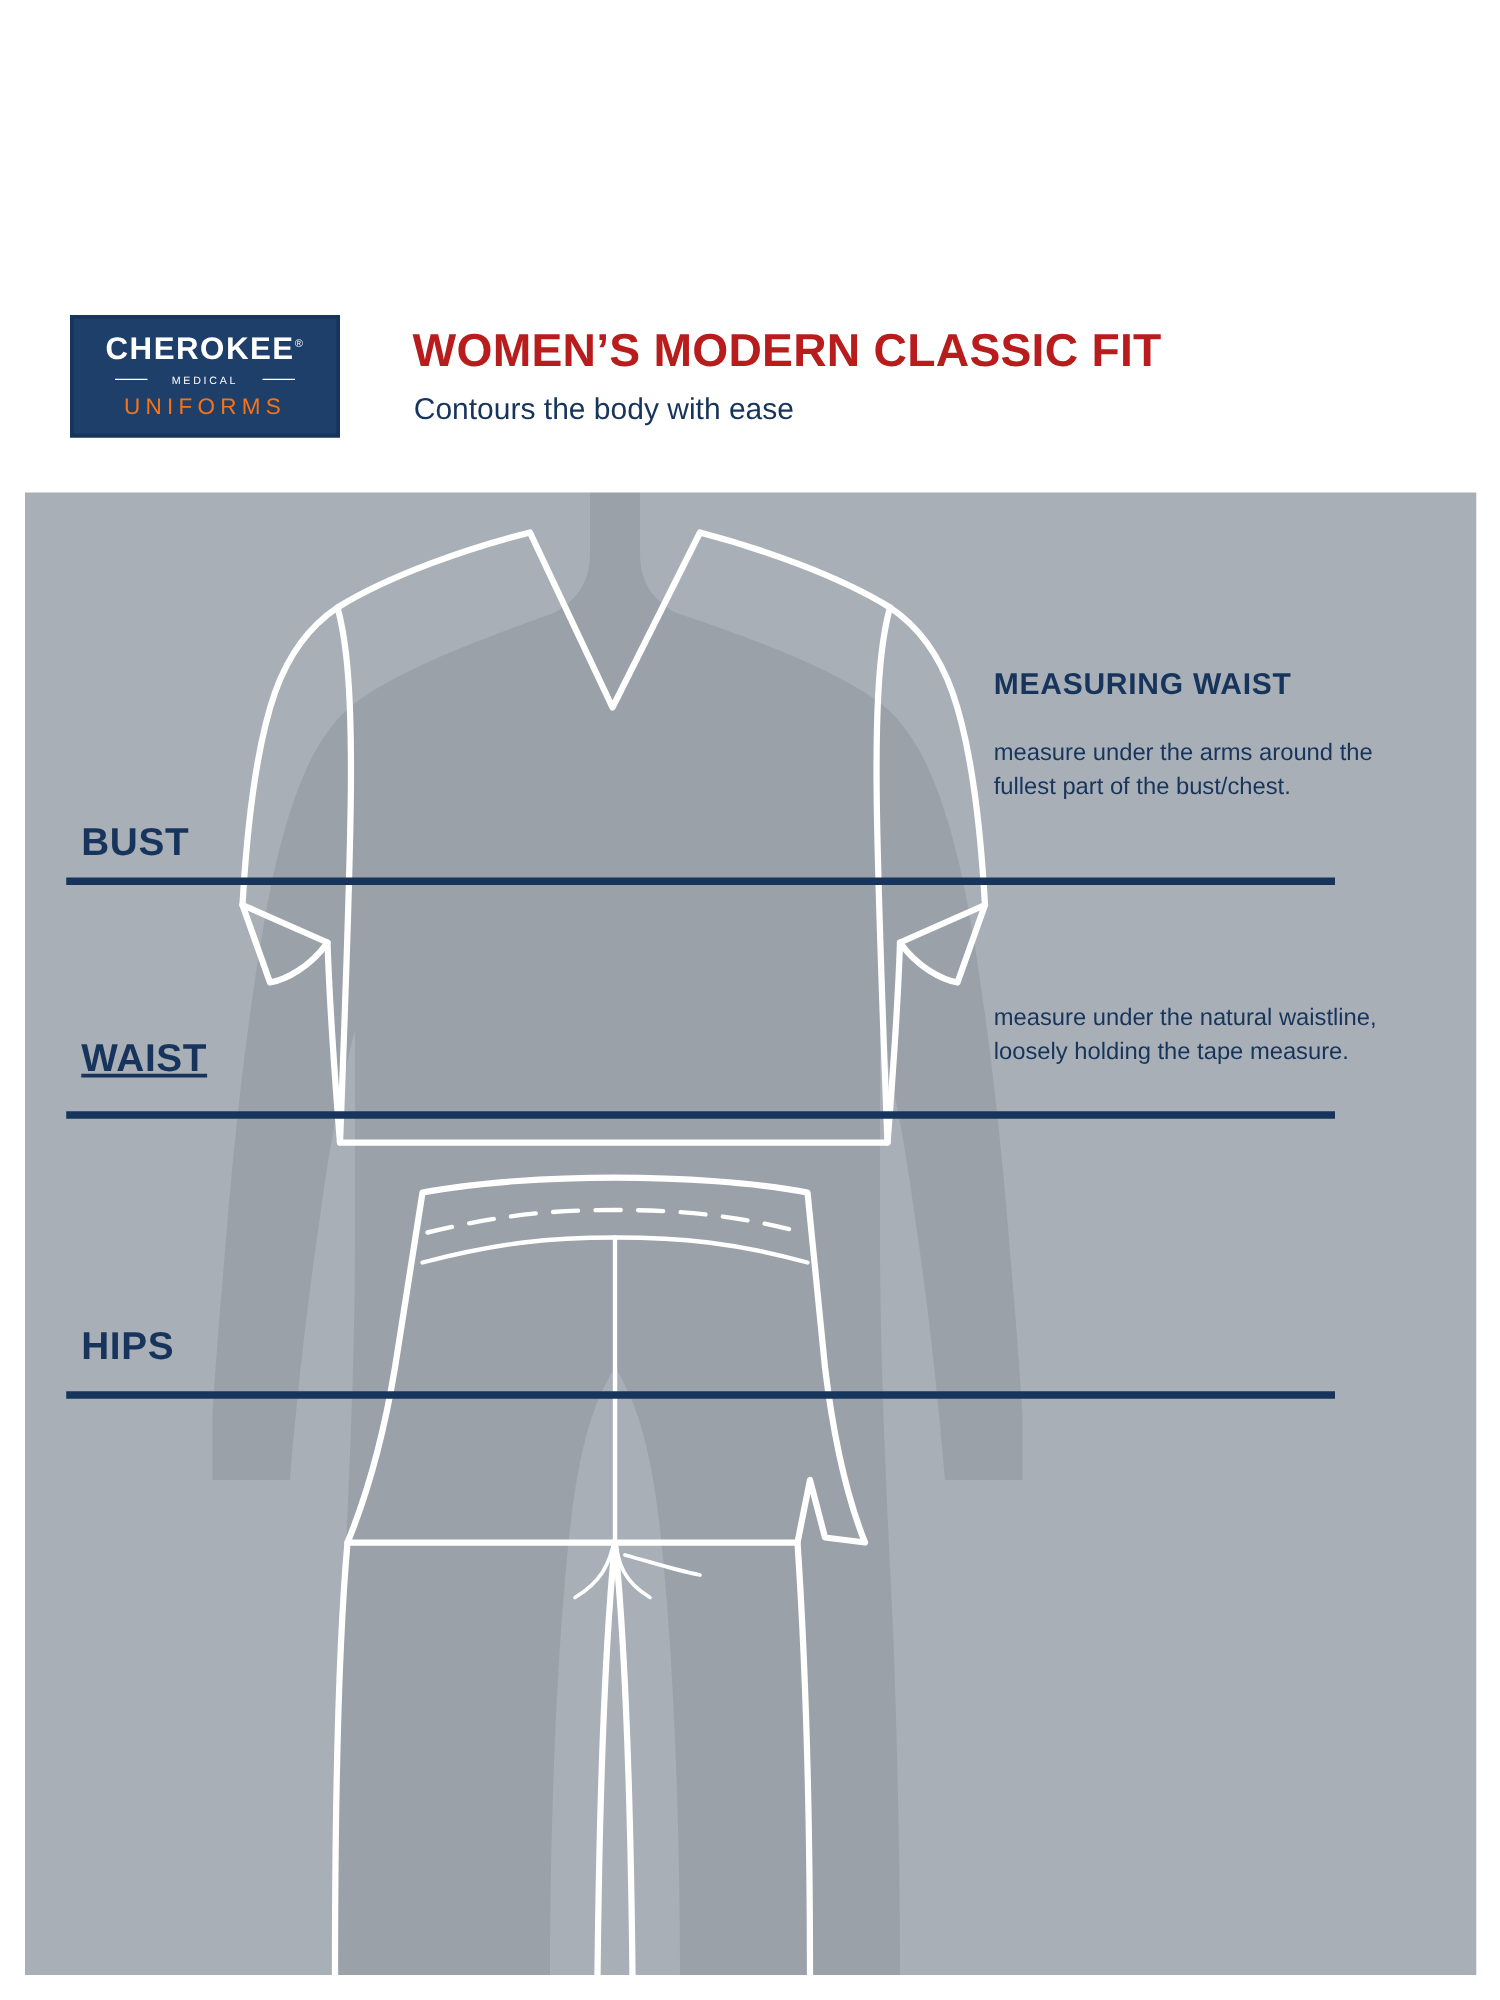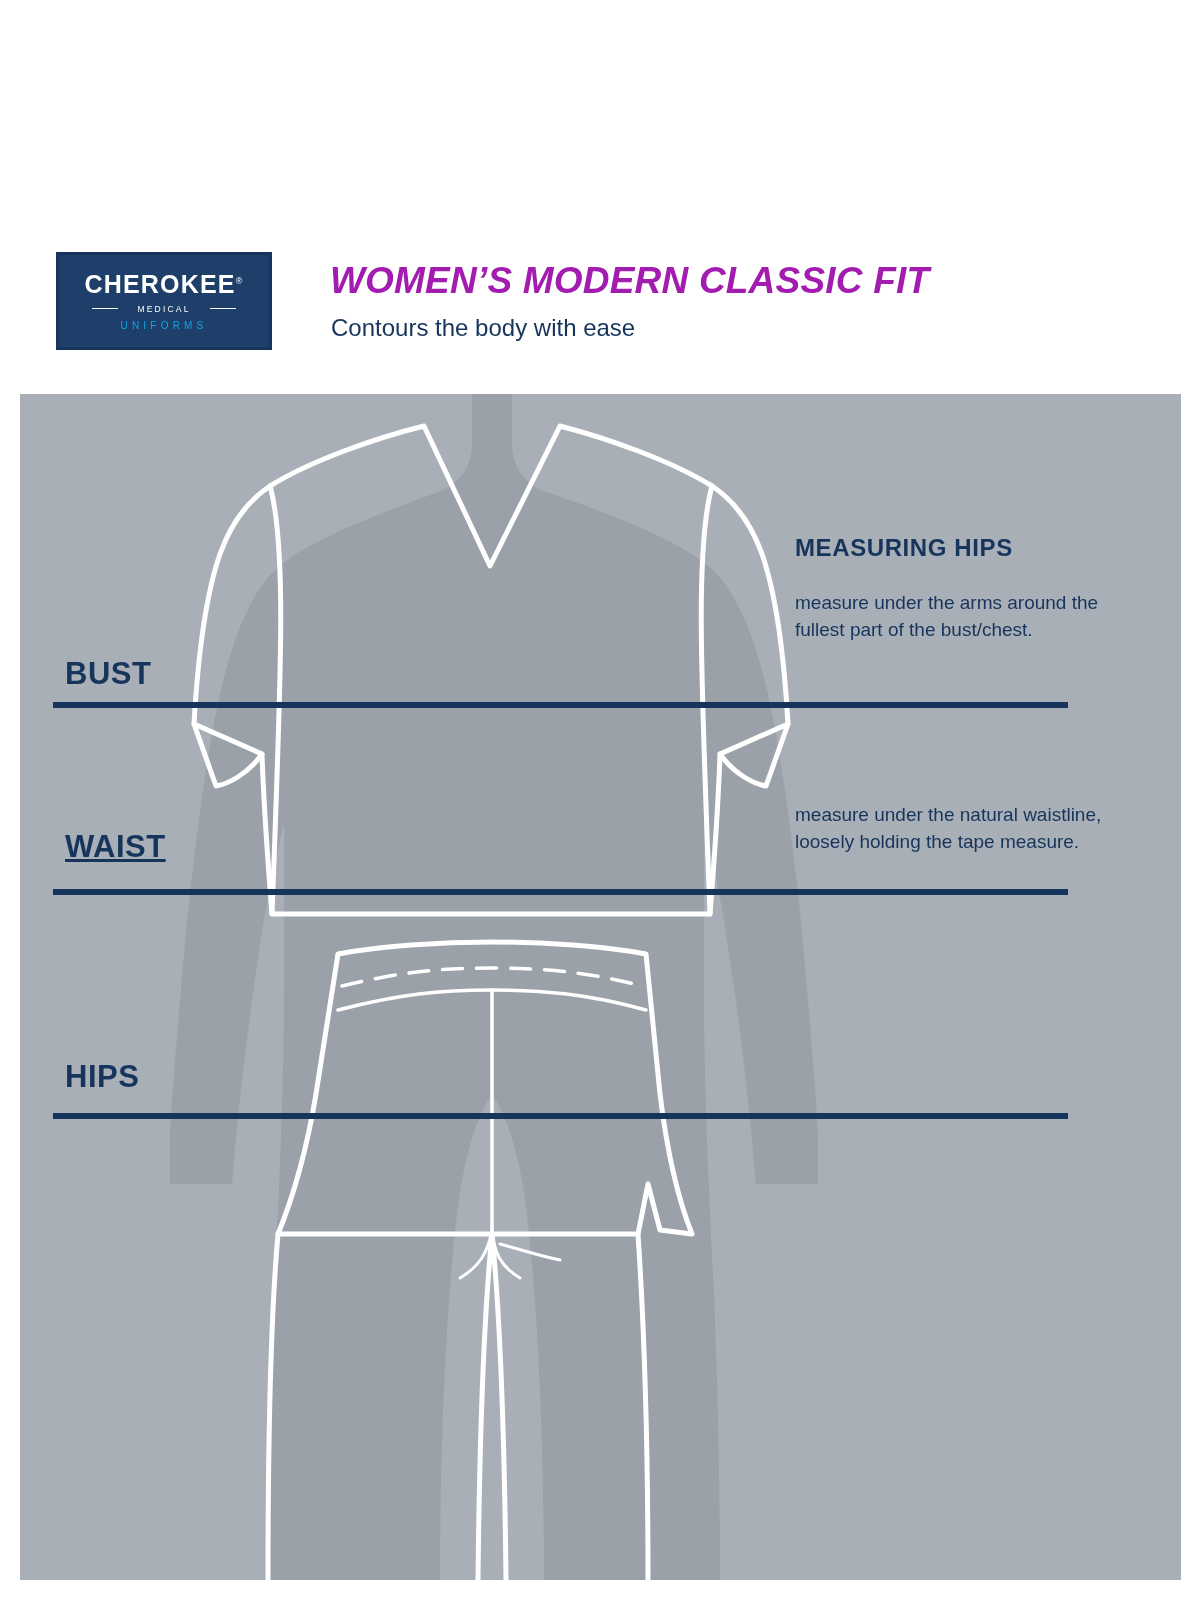--- a/index.html
+++ b/index.html
@@ -74,37 +74,36 @@
     align-items: center;
     gap: 19px;
   }
   .logo-rule {
     display: inline-block;
     width: 26px;
     height: 1px;
     background: #ffffff;
   }
   .logo-uniforms {
-    color: #0ea5e9;
-    font-size: 10px;
+    color: #f97316;
+    font-size: 18px;
     letter-spacing: 4.2px;
     margin-top: 6px;
     text-align: right;
   }
 
   .title {
     position: absolute;
     left: 330px;
     top: 28px;
-    color: #a21caf;
+    color: #b91c1c;
     font-size: 37px;
     font-weight: bold;
     letter-spacing: 0.2px;
     white-space: nowrap;
-    font-style: italic;
   }
   .subtitle {
     position: absolute;
     left: 331px;
     top: 82px;
     color: #17355c;
     font-size: 24px;
     font-weight: normal;
     white-space: nowrap;
   }
@@ -281,18 +280,18 @@
         <line x1="33" y1="311" x2="1048" y2="311"></line>
         <line x1="33" y1="498" x2="1048" y2="498"></line>
         <line x1="33" y1="722" x2="1048" y2="722"></line>
       </g>
     </svg>
 
     <div class="meas-label label-bust">BUST</div>
     <div class="meas-label label-waist">WAIST</div>
     <div class="meas-label label-hips">HIPS</div>
 
-    <div class="tips-title">MEASURING HIPS</div>
+    <div class="tips-title">MEASURING WAIST</div>
     <div class="tip tip-bust">measure under the arms around the fullest part of the bust/chest.</div>
     <div class="tip tip-waist">measure under the natural waistline, loosely holding the tape measure.</div>
 
   </div>
 </div>
 
 </body></html>

